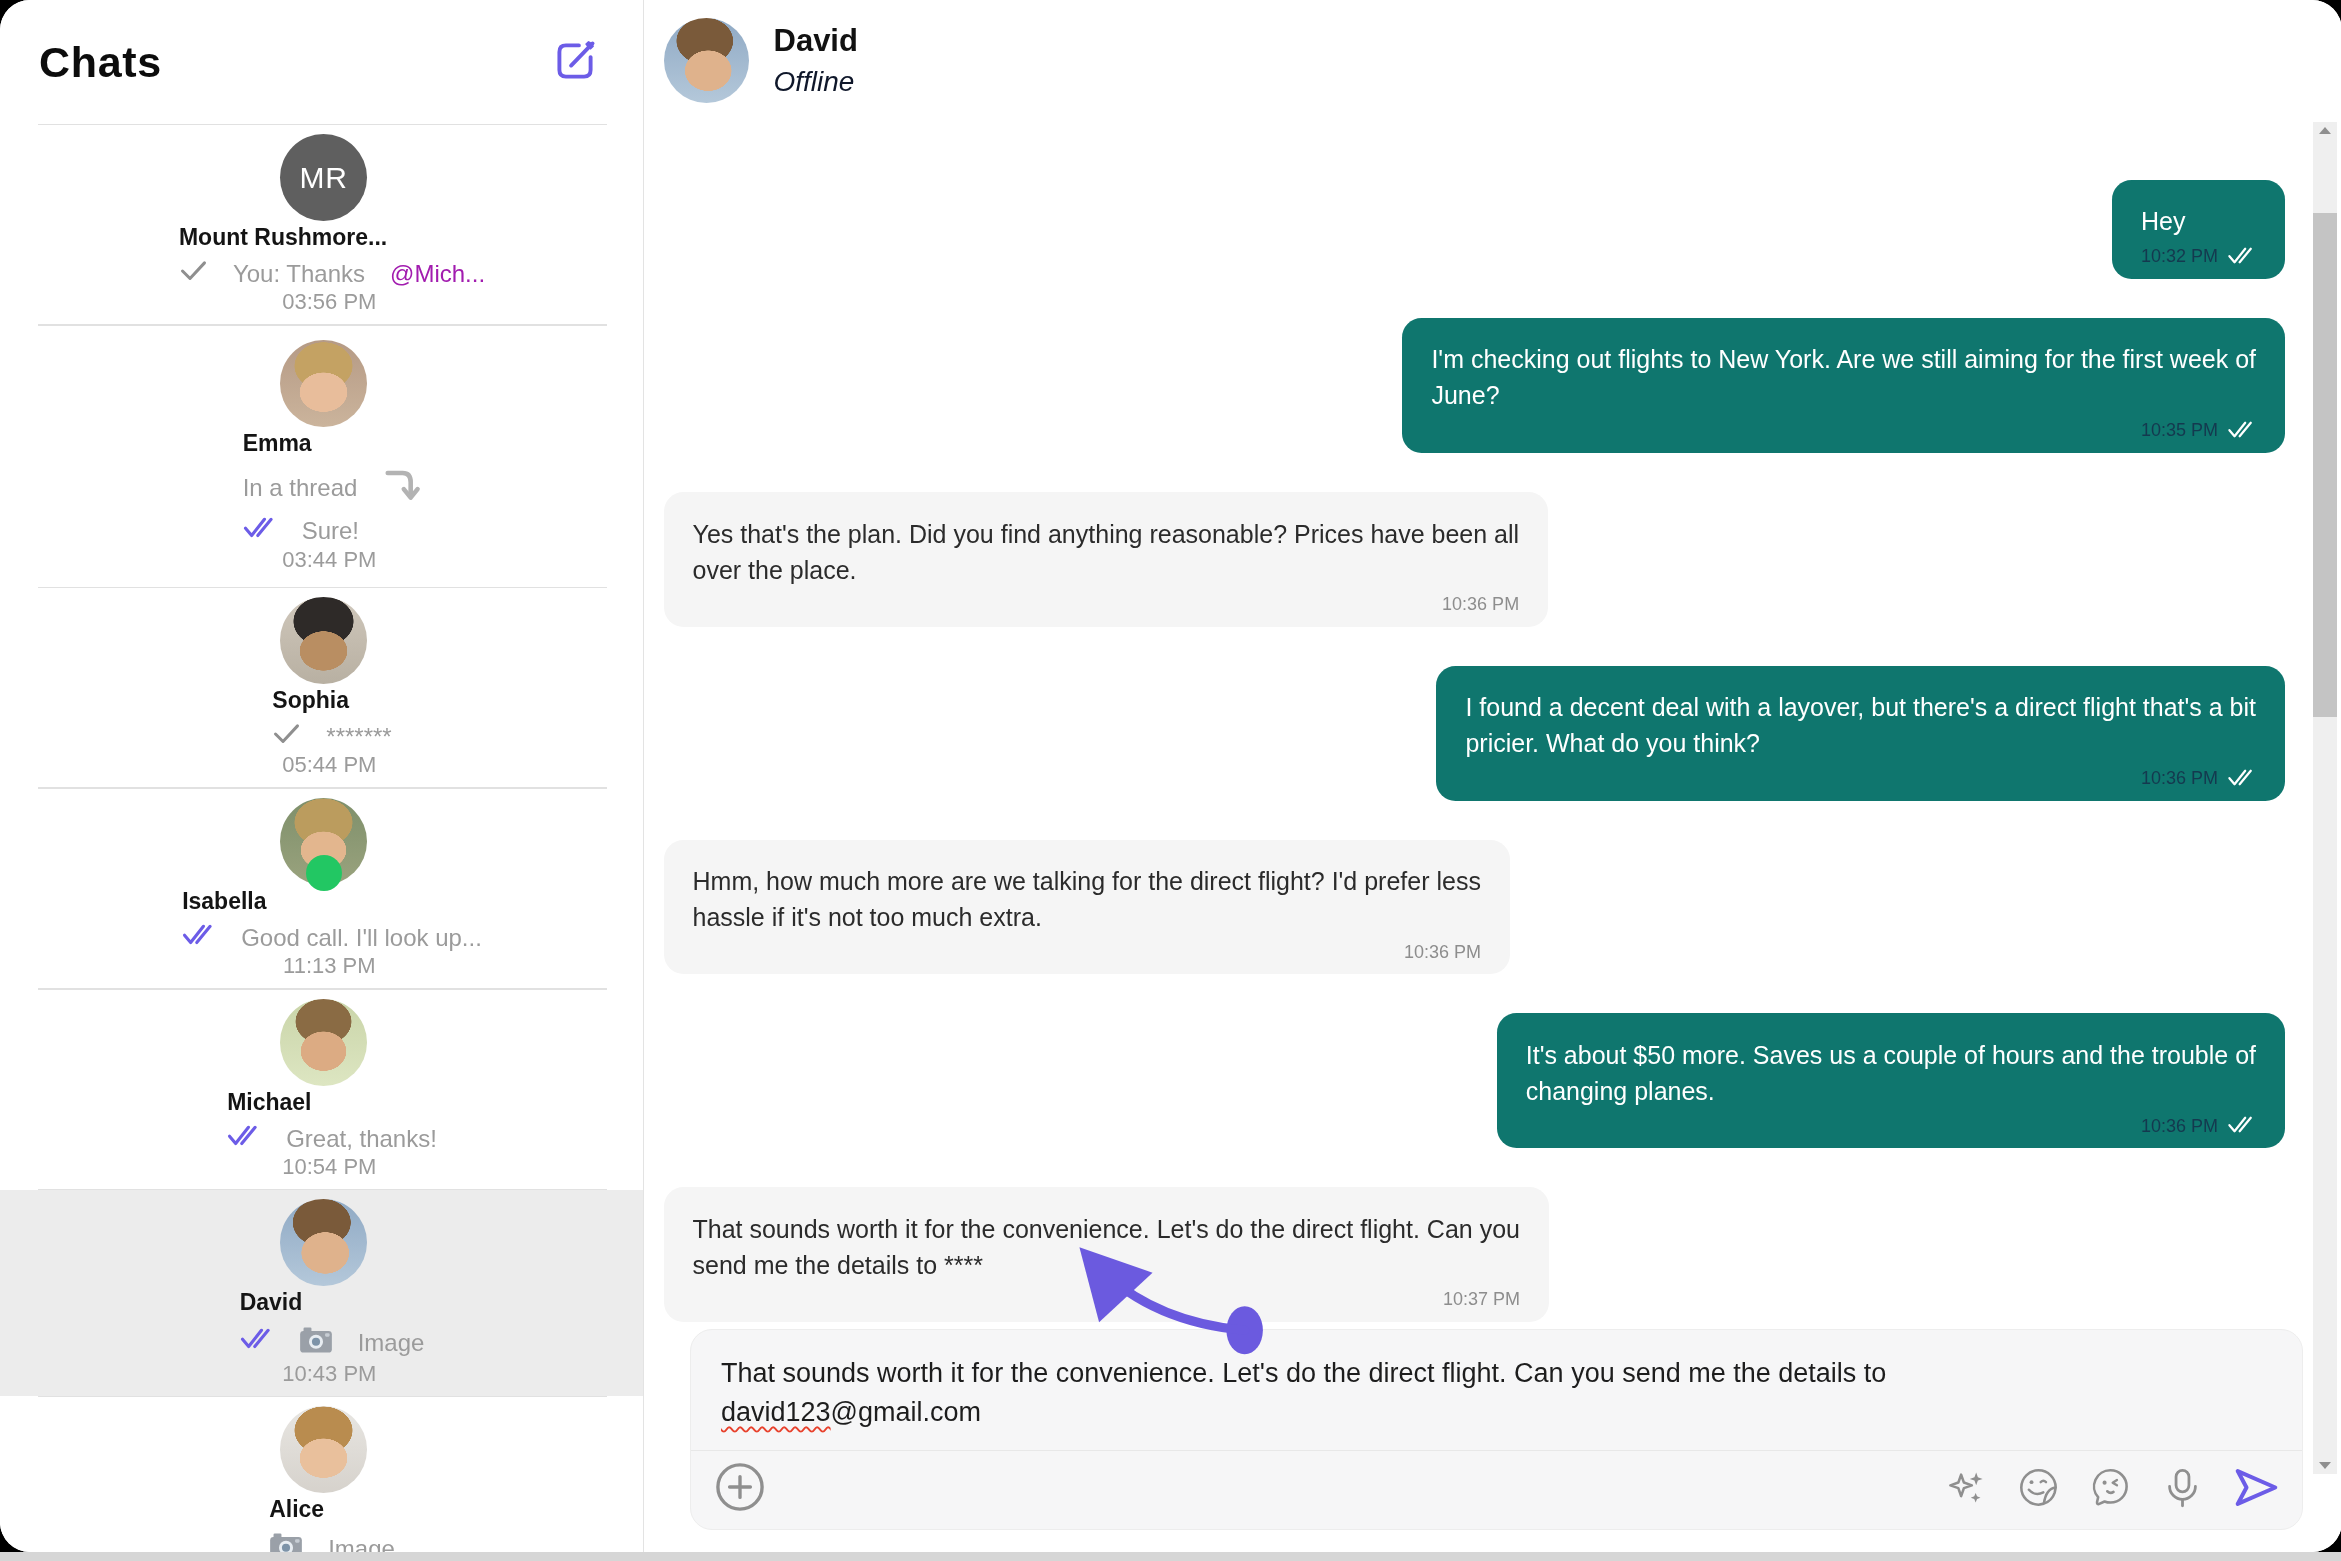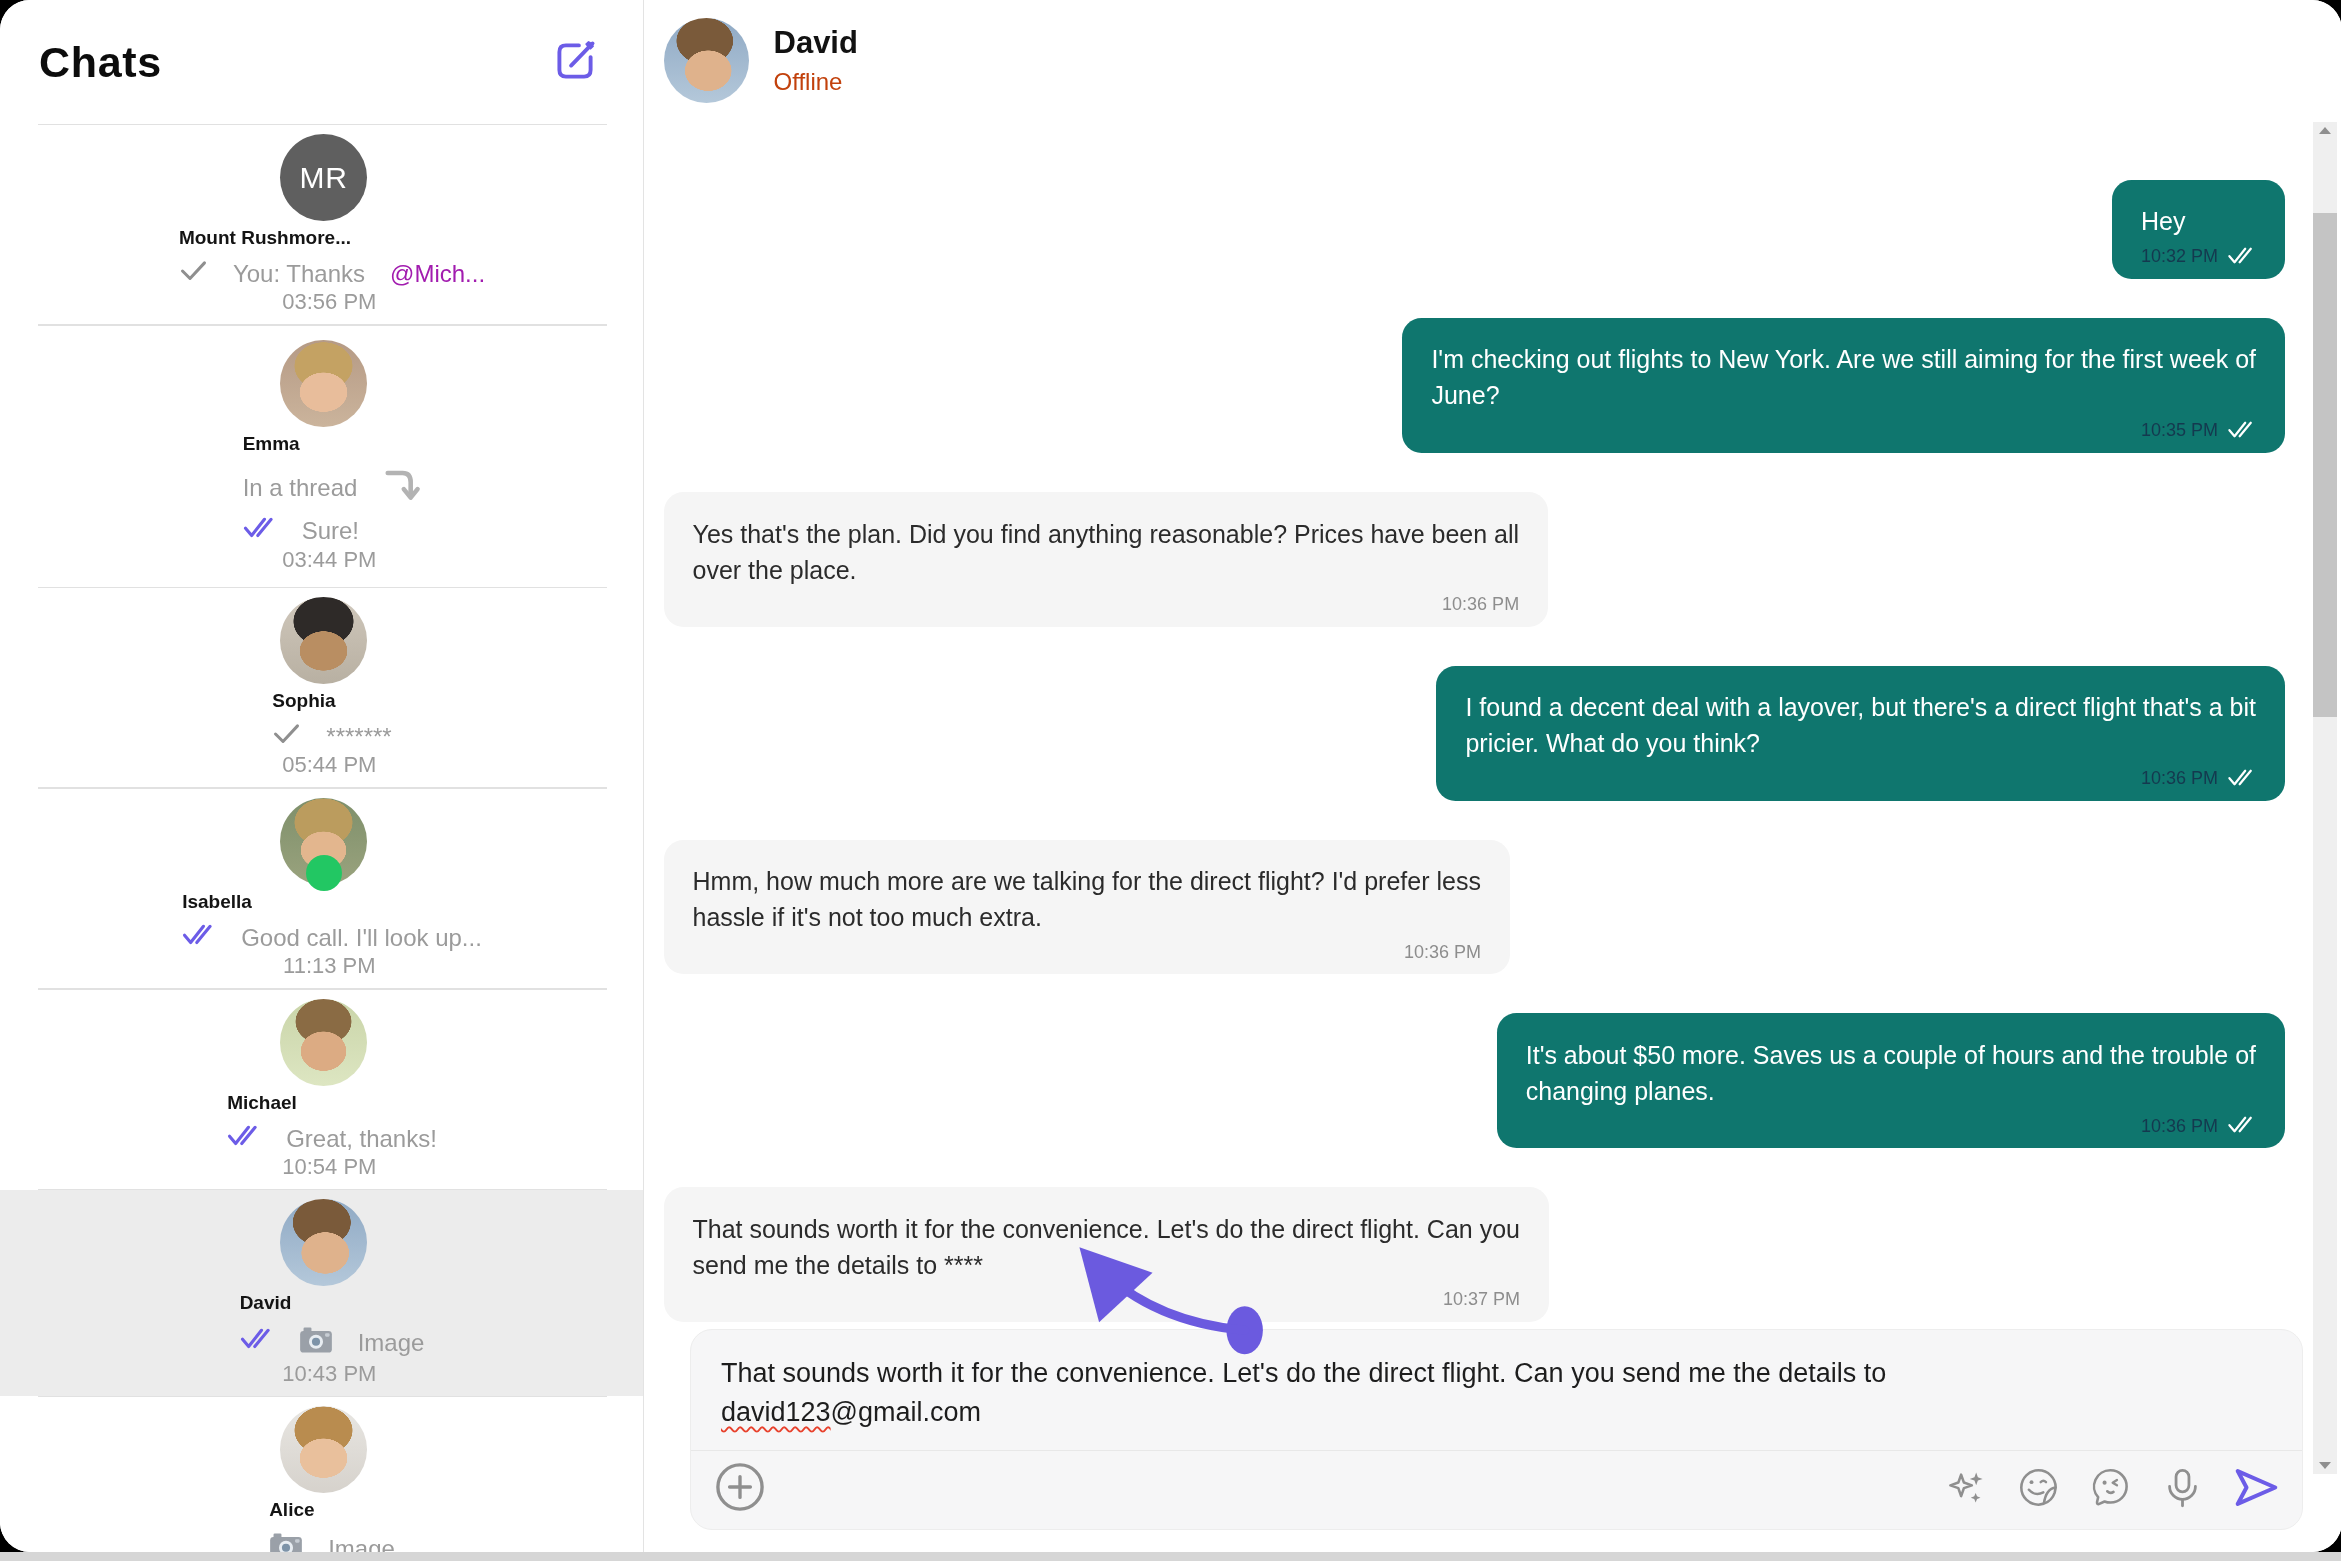--- a/index.html
+++ b/index.html
@@ -28,35 +28,35 @@
                 border-radius:50%; background:#22C763; }
   
   .av-emma      { background:radial-gradient(ellipse 46% 38% at 50% 60%, #e8bd9b 59%, transparent 60%), radial-gradient(ellipse 56% 46% at 50% 30%, #c4a263 59%, transparent 60%), linear-gradient(#b59a85,#cbb49c); }
   .av-sophia    { background:radial-gradient(ellipse 46% 38% at 50% 62%, #b98e62 59%, transparent 60%), radial-gradient(ellipse 58% 48% at 50% 28%, #2e2a28 59%, transparent 60%), linear-gradient(#cfc7bb,#b8b0a2); }
   .av-isabella  { background:radial-gradient(ellipse 44% 36% at 50% 60%, #e3b68e 59%, transparent 60%), radial-gradient(ellipse 56% 46% at 50% 28%, #bb9c5e 59%, transparent 60%), linear-gradient(#7e8f6a,#9aa37e); }
   .av-michael   { background:radial-gradient(ellipse 44% 38% at 50% 60%, #dcab83 59%, transparent 60%), radial-gradient(ellipse 54% 44% at 50% 26%, #8a6b44 59%, transparent 60%), linear-gradient(#c9d4a8,#dde6c2); }
   .av-david     { background:radial-gradient(ellipse 46% 40% at 52% 62%, #dfb28c 59%, transparent 60%), radial-gradient(ellipse 56% 46% at 48% 27%, #7a5a3a 59%, transparent 60%), linear-gradient(#8fa9c4,#b4c8da); }
   .av-alice     { background:radial-gradient(ellipse 46% 38% at 50% 60%, #e9c09c 59%, transparent 60%), radial-gradient(ellipse 56% 46% at 50% 28%, #b98c4f 59%, transparent 60%), linear-gradient(#e8e6e2,#d6d2cc); }
   .av-charlotte { background:radial-gradient(ellipse 44% 36% at 50% 60%, #e7bd99 59%, transparent 60%), radial-gradient(ellipse 58% 50% at 50% 30%, #a55a2a 59%, transparent 60%), linear-gradient(#b9bdb9,#cdd0cc); }
   .row-main { flex:1; min-width:0; margin-left:17px; display:flex; flex-direction:column; gap:5.2px; }
-  .row-name { font-size:19px; font-weight:700; color:#141414; line-height:33px;
+  .row-name { font-size:23px; font-weight:700; color:#141414; line-height:33px;
               white-space:nowrap; overflow:hidden; }
   .row-preview { display:flex; align-items:center; gap:25px; font-size:24px; color:#9b9b9b;
                  line-height:30px; white-space:nowrap; overflow:hidden; }
   .row-preview .mention { color:#a21caf; }
   .row-time { margin-left:11.7px; font-size:22px; color:#9b9b9b; white-space:nowrap; align-self:center; }
   .ticks { flex:0 0 auto; }
 
   
   .main { flex:1; position:relative; background:#fff; }
   .chat-header { position:absolute; top:18px; left:19.5px; display:flex; align-items:center; }
   .chat-header .avatar { width:85px; height:85px; flex:0 0 85px; }
   .chat-header-info { margin-left:25px; }
   .chat-header-name { font-size:31px; font-weight:700; color:#121212; }
-  .chat-header-status { font-size:24px; color:#c2410c; margin-top:6.5px; }
+  .chat-header-status { font-size:28px; color:#0f172a; margin-top:6.5px;font-style:italic; }
 
   .messages { position:absolute; top:180px; left:19.5px; right:57px;
               display:flex; flex-direction:column; gap:39px; }
   .msg { max-width:1054px; border-radius:19.5px; padding:23.4px 29px 11.7px 29px; }
   .msg.in  { align-self:flex-start; background:#f5f5f5; }
   .msg.out { align-self:flex-end; background:#0f766e; }
   .msg-text { font-size:25px; line-height:36px; white-space:pre-line; }
   .msg.in  .msg-text { color:#2b2b2b; }
   .msg.out .msg-text { color:#ffffff; }
   .msg-meta { display:flex; justify-content:flex-end; align-items:center; gap:9px; margin-top:6.5px; }

